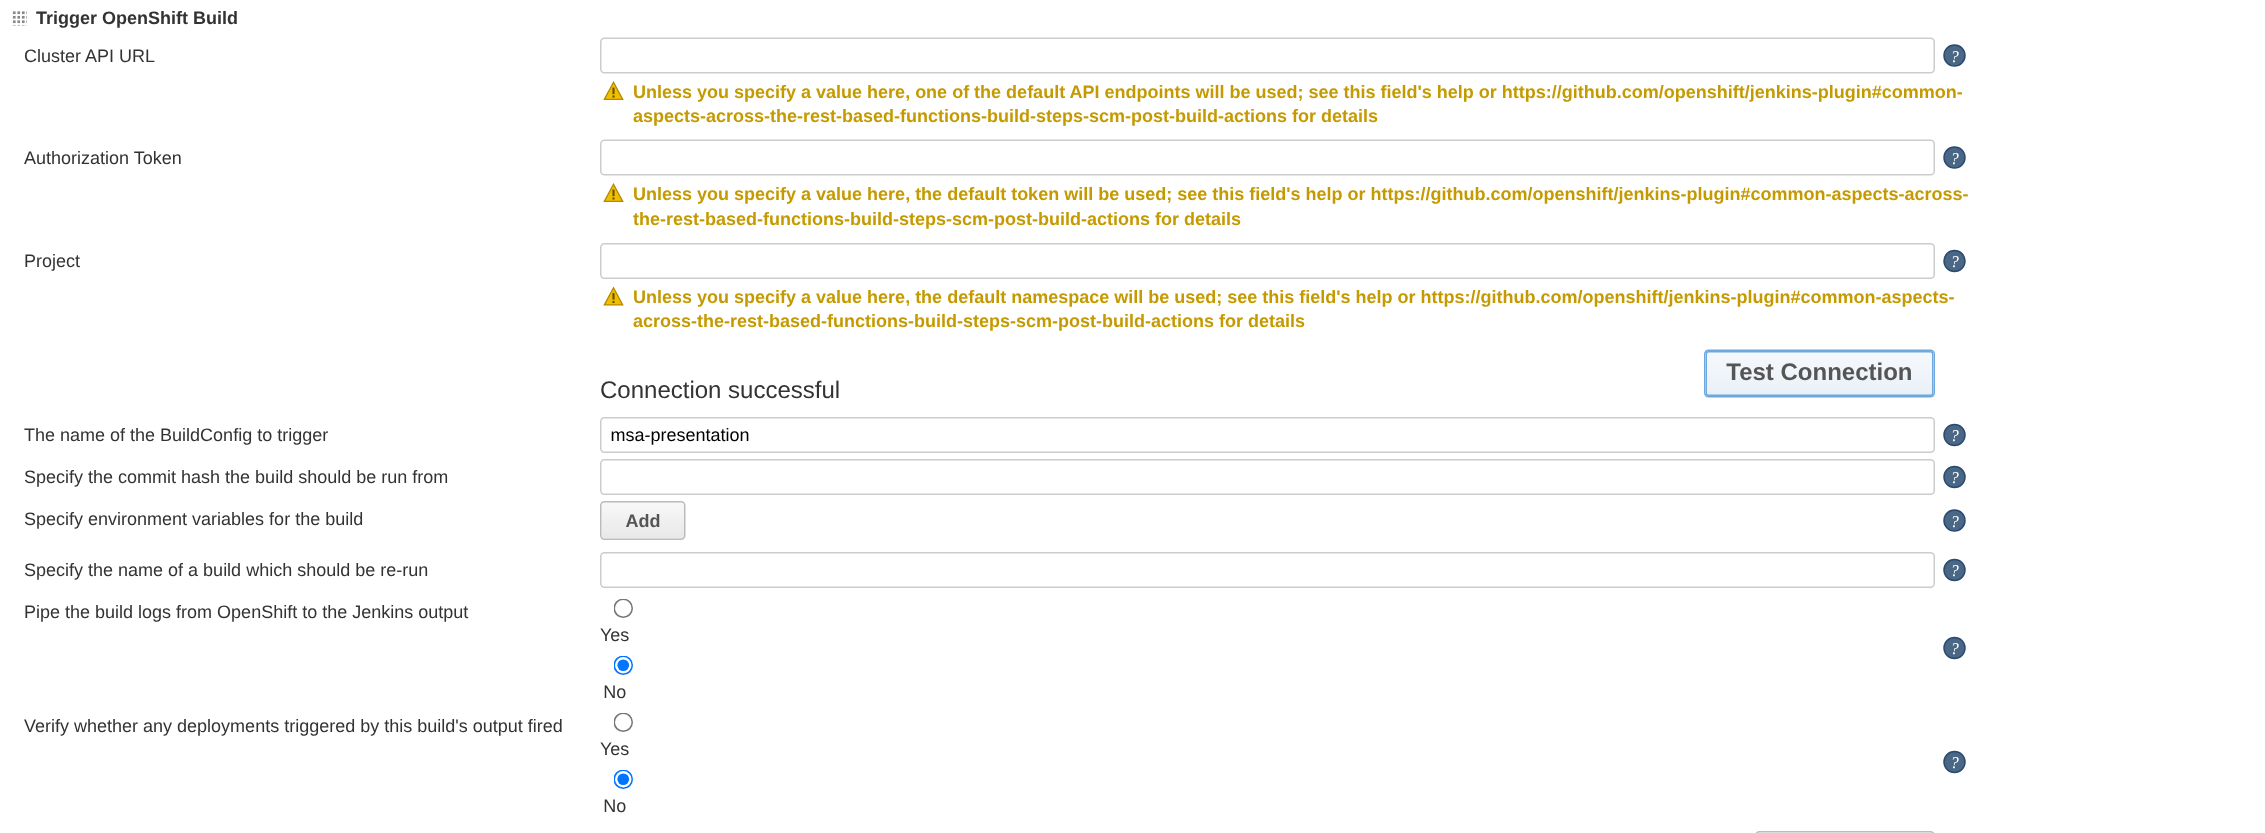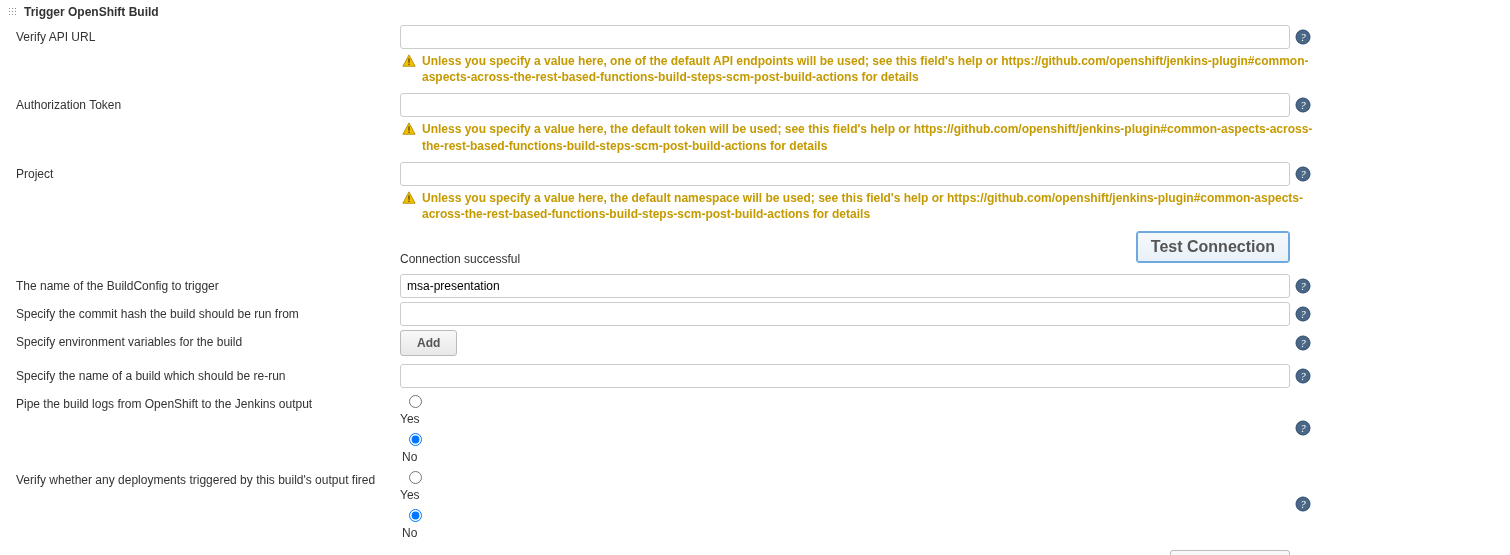--- a/index.html
+++ b/index.html
@@ -84,21 +84,21 @@
     color: #c59a00;
     font-weight: bold;
     font-size: 12px;
     line-height: 1.35;
   }
   .status-row {
     display: flex;
     align-items: center;
     margin-top: 2px;
   }
-  .status-text { flex: 1; color: #333; font-size: 12px; margin-top: 24px; }
+  .status-text { flex: 1; color: #333; font-size: 16px; margin-top: 24px; }
   .btn {
     background: linear-gradient(#f8f8f8,#eee);
     border: 1px solid #bbb;
     border-radius: 3px;
     padding: 6px 14px;
     font-size: 16px;
     font-weight: bold;
     color: #555;
     cursor: pointer;
   }
@@ -126,21 +126,21 @@
 <body>
 
 <div class="wrap">
 
   <div class="section-title-row">
     <span class="drag-handle"></span>
     <span class="section-title">Trigger OpenShift Build</span>
   </div>
 
   <div class="form-row">
-    <div class="label-col">Verify API URL</div>
+    <div class="label-col">Cluster API URL</div>
     <div class="field-col">
       <div class="field-line">
         <input class="text" type="text" value="" style="">
         <div class="help-col">
             <span class="help-icon"><svg viewBox="0 0 16 16">
                 <circle cx="8" cy="8" r="7" fill="#4a6785" stroke="#2b4a6f"></circle>
                 <text x="8" y="12" text-anchor="middle" font-size="11" font-family="Georgia" font-style="italic" fill="#fff">?</text>
               </svg></span>
           </div>
       </div>

